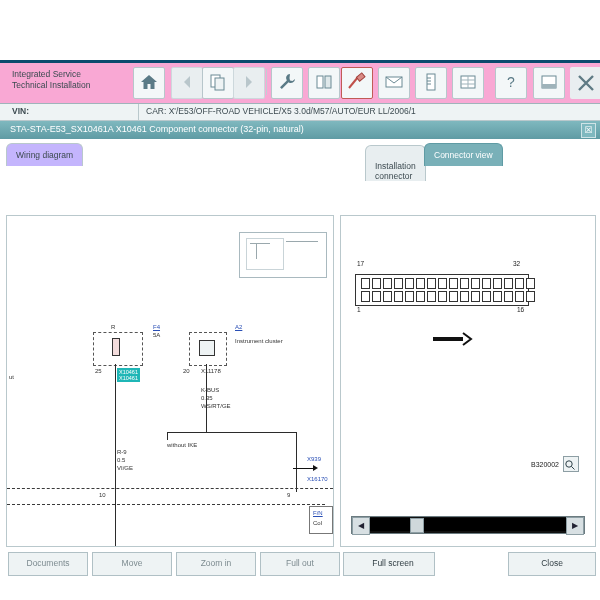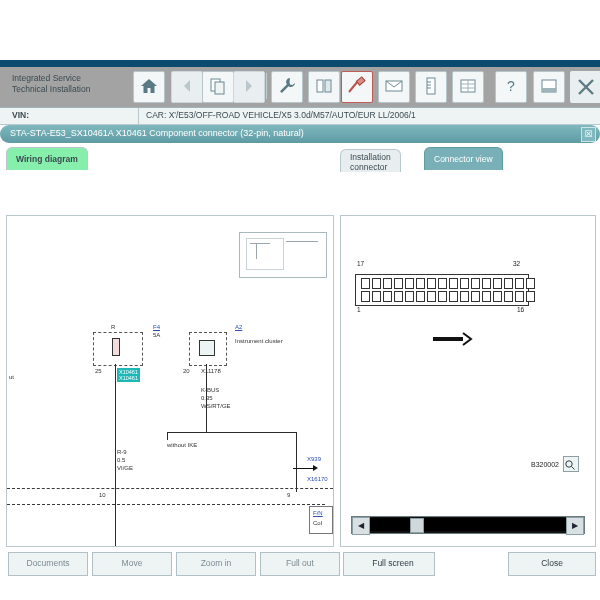--- a/index.html
+++ b/index.html
@@ -1,45 +1,45 @@
 <!DOCTYPE html>
 <html><head>
 <meta charset="utf-8">
 <style>
   html,body{margin:0;padding:0;}
   body{width:600px;height:600px;background:#ffffff;font-family:"Liberation Sans",sans-serif;}
   .app{position:absolute;left:0;top:60px;width:600px;height:470px;background:#ffffff;}
 
   
-  .toolbar{position:relative;height:40px;background:#a3a3a3;border-top:7px solid #0c4a6e;border-bottom:1px solid #9fb3ba;}
+  .toolbar{position:relative;height:40px;background:#f9a8d4;border-top:3px solid #0c4a6e;border-bottom:1px solid #9fb3ba;}
   .appname{position:absolute;left:12px;top:6px;width:110px;font-size:8.5px;color:#3b4a50;line-height:11px;}
   .tbtn{position:absolute;top:4px;width:30px;height:30px;background:#f3f7f8;border:1px solid #b7c6cb;border-radius:2px;}
   .tbtn svg{display:block;margin:4px auto;}
   .tbtn.flat{background:#e9eef0;border:1px solid transparent;}
   .tbtn.arrow{background:#e9eef0;border:1px solid #cdd8dc;}
   .tbtn.red{border-color:#c05b55;}
   .sep{position:absolute;top:6px;width:1px;height:26px;background:#c2ced2;}
 
   
   .vinbar{position:relative;height:16px;background:#eef3f4;border-bottom:1px solid #b9c8cc;font-size:8.5px;color:#3d4b51;}
   .vinbar .vin{position:absolute;left:12px;top:2px;font-weight:bold;}
   .vinbar .car{position:absolute;left:146px;top:2px;}
   .vinbar .vdiv{position:absolute;left:138px;top:0;width:1px;height:16px;background:#b9c8cc;}
 
   
-  .titlebar{position:relative;height:18px;background:linear-gradient(#7fb8bf,#5f9ba4);border-radius:9px;}
+  .titlebar{position:relative;height:18px;background:linear-gradient(#7fb8bf,#5f9ba4);}
   .titlebar .t{position:absolute;left:10px;top:3px;font-size:9px;color:#ffffff;}
   .titlebar .x{position:absolute;right:4px;top:2px;width:13px;height:13px;background:#7fb8bf;border:1px solid #cfe3e6;color:#fff;font-size:9px;line-height:12px;text-align:center;}
 
   
   .tabrow{position:relative;height:26px;background:#ffffff;}
   .tab{position:absolute;top:4px;height:22px;font-size:8.5px;color:#3c4a50;background:#e8eef0;border:1px solid #b9c8cc;border-bottom:none;border-radius:6px 6px 0 0;padding:0 9px;line-height:22px;}
-  .tab.sel{background:#86efac;font-weight:bold;}
+  .tab.sel{background:#c4b5fd;}
   .tab.teal{background:#79b0b8;color:#ffffff;border-color:#5f9ba4;}
-  .tab.two{line-height:10px;padding-top:2px;height:20px;}
+  .tab.two{line-height:10px;padding-top:15px;height:20px;margin-left:25px;}
 
   
   .panelL{position:absolute;left:6px;top:155px;width:326px;height:330px;background:#ffffff;border:1px solid #b9c8cc;}
   .panelR{position:absolute;left:340px;top:155px;width:254px;height:330px;background:#ffffff;border:1px solid #b9c8cc;}
 
   
   .wd{position:absolute;left:0;top:0;width:326px;height:330px;}
   .thumb{position:absolute;left:232px;top:16px;width:86px;height:44px;border:1px solid #a9b9bf;background:#fff;}
   .thumb .inner{position:absolute;left:6px;top:5px;width:36px;height:30px;border:1px solid #c9d4d8;}
   .thumb .ln{position:absolute;background:#9aa8ad;}

